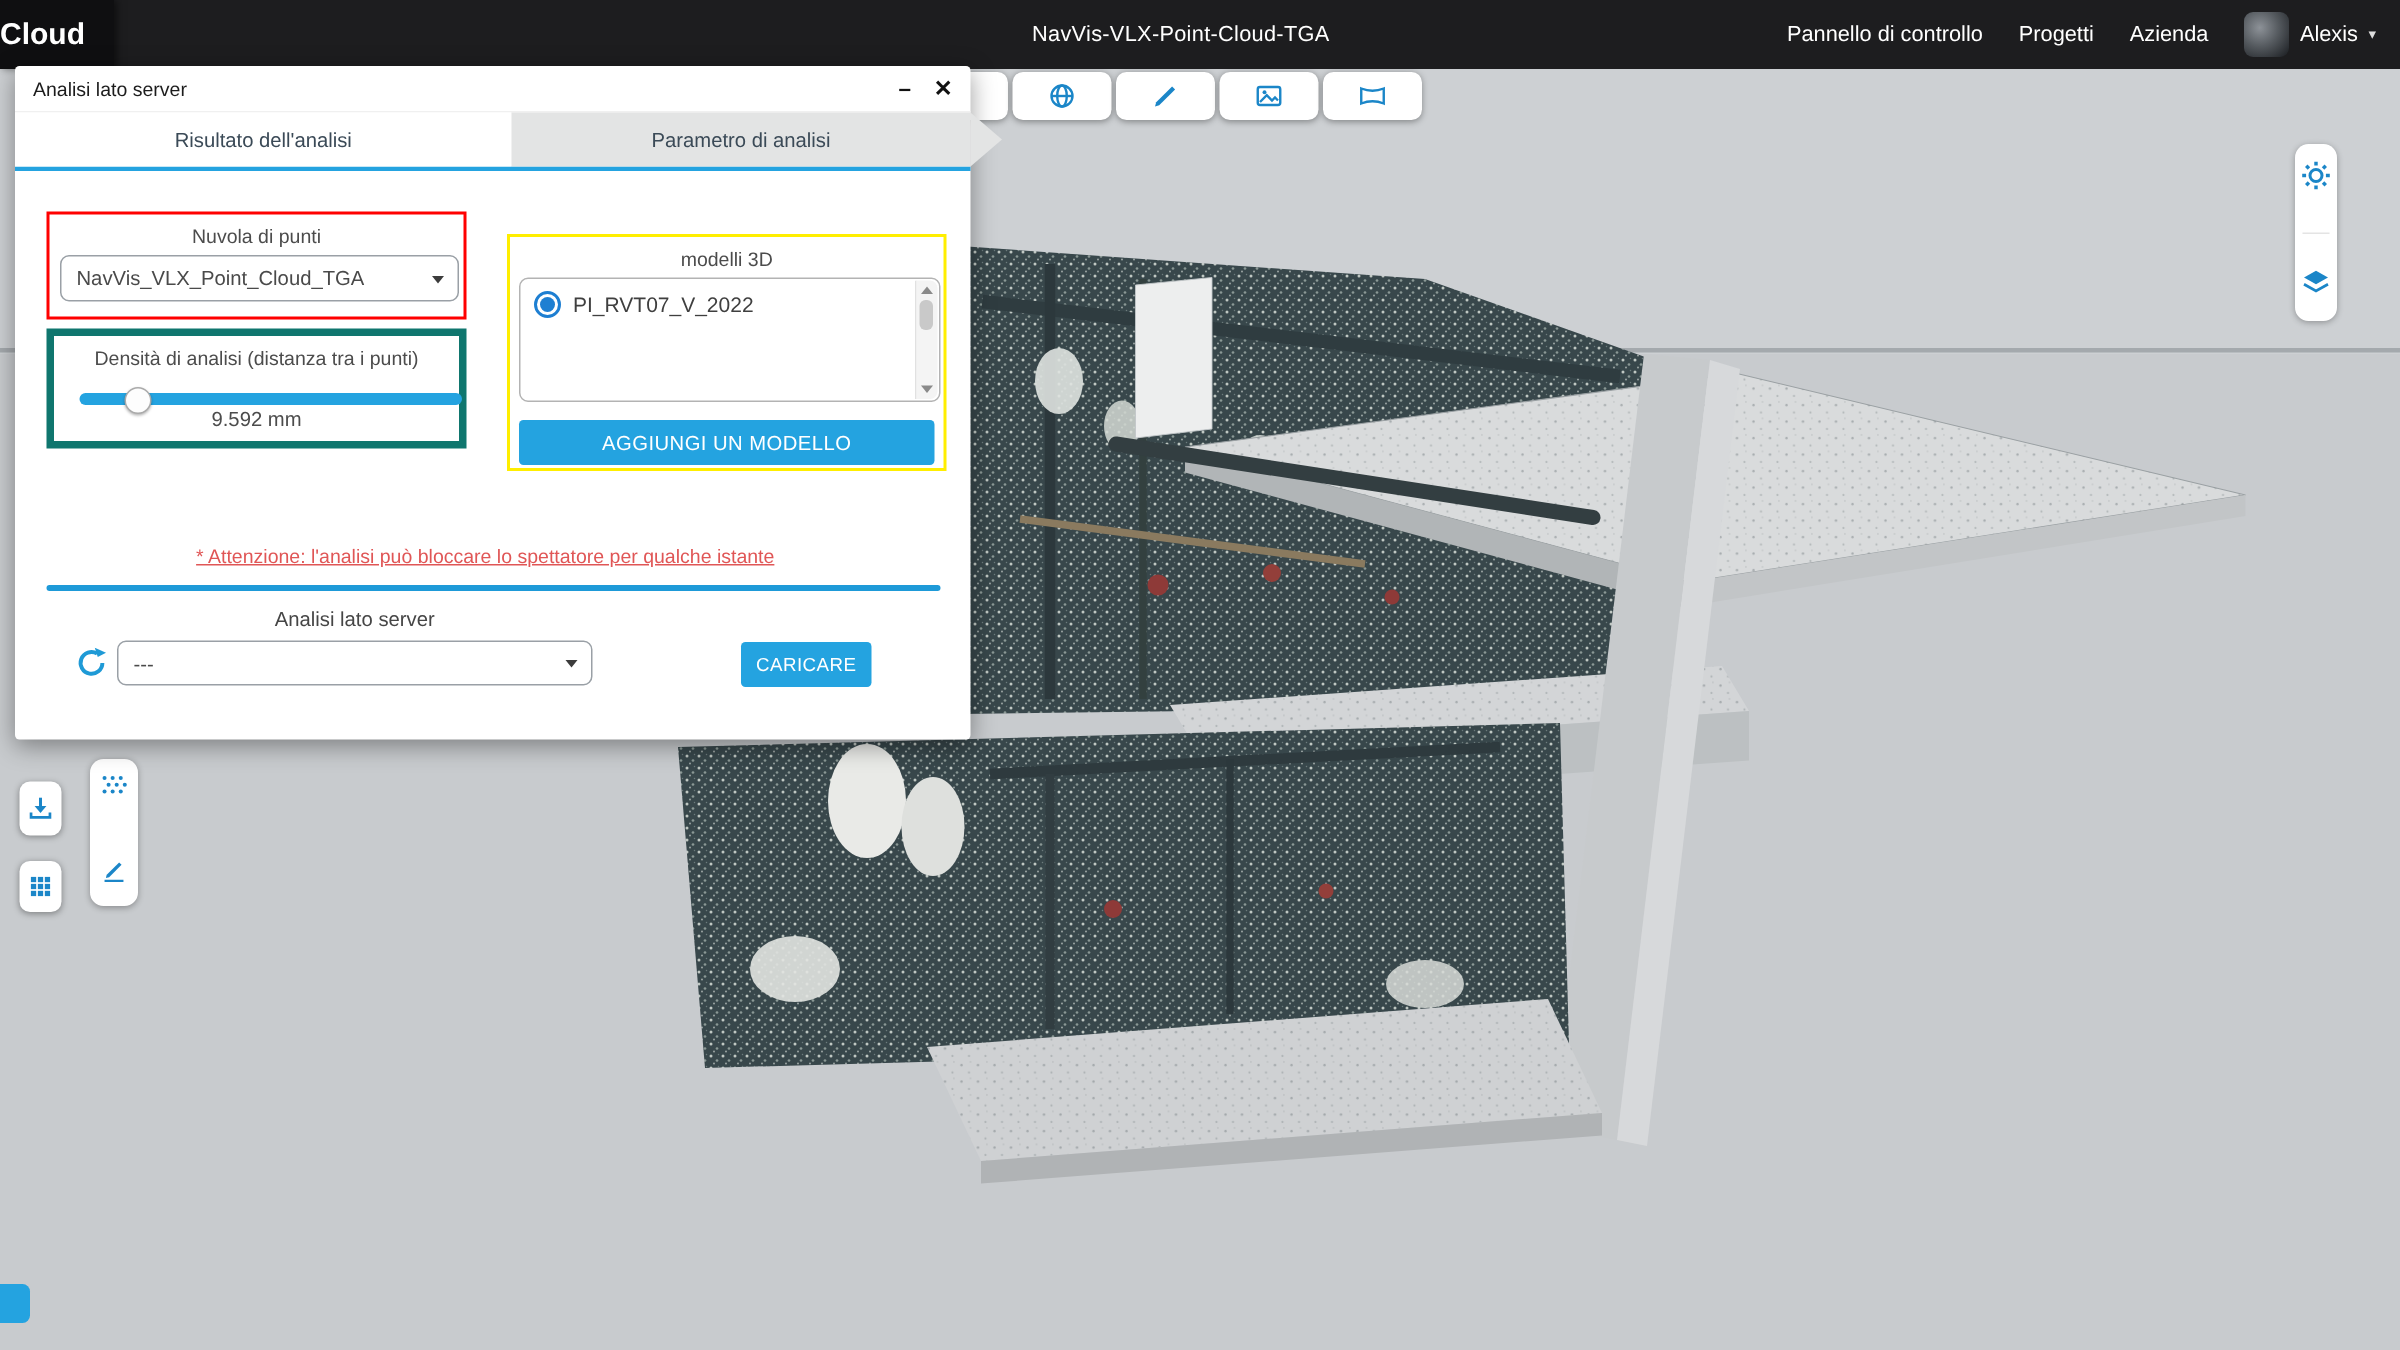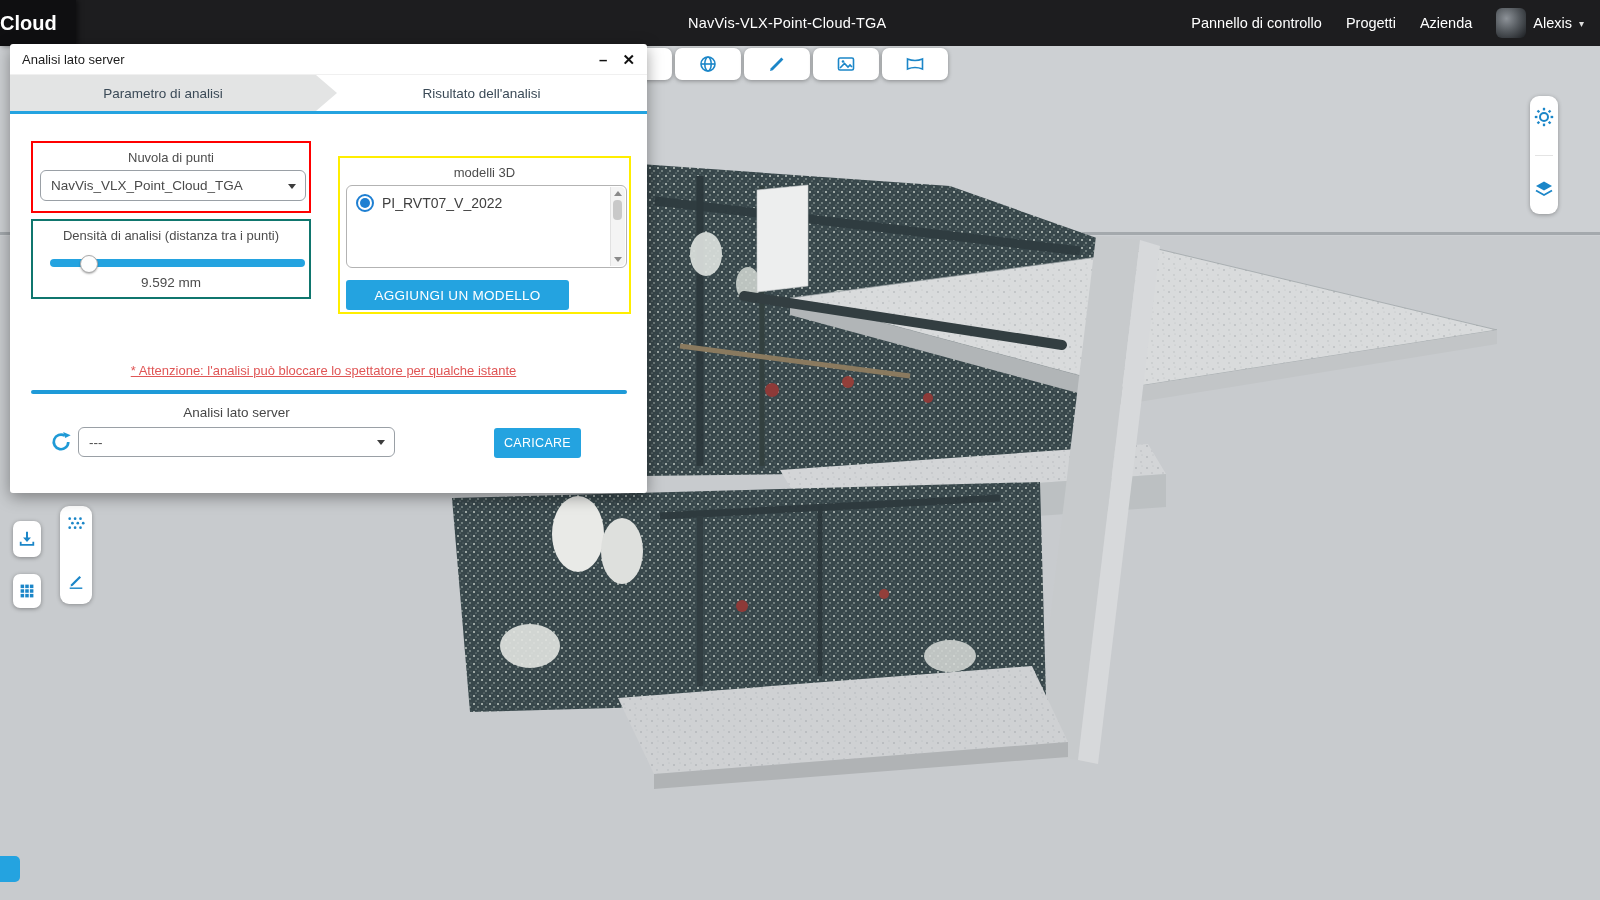--- a/index.html
+++ b/index.html
@@ -37,21 +37,21 @@
   .tabs{display:flex;height:36px;}
   .tab{display:flex;align-items:center;justify-content:center;color:#3b4a57;font-size:13.5px;cursor:pointer;}
   .tab-active{width:306px;background:#e3e4e4;position:relative;}
   .tab-active::after{content:"";position:absolute;right:-21px;top:0;border-top:18px solid transparent;border-bottom:18px solid transparent;border-left:21px solid #e3e4e4;z-index:2;}
   .tab-inactive{flex:1;background:#fff;}
   .tabs-underline{height:3px;background:#24a3e0;}
   .dlg-body{position:relative;height:379px;}
 
   .ann-box{position:absolute;box-sizing:border-box;}
   .box-red{left:21px;top:27px;width:280px;height:72px;border:2px solid #ff0000;}
-  .box-orange{left:21px;top:105px;width:280px;height:80px;border:2px solid #0f766e;}
+  .box-orange{left:21px;top:105px;width:280px;height:80px;border:5px solid #0f766e;}
   .box-yellow{left:328px;top:27px;width:293px;height:158px;border:2px solid #ffee00;margin-top:15px;}
   .box-green{left:451px;top:196px;width:171px;height:40px;border:3px solid #19b219;}
   .box-label{position:absolute;top:7px;left:0;right:0;text-align:center;color:#4c4c4c;font-size:13px;}
 
   .select{position:absolute;box-sizing:border-box;border:1px solid #9aa0a6;border-radius:6px;background:#fff;display:flex;align-items:center;padding:0 26px 0 10px;color:#4a4a4a;cursor:pointer;}
   .select::after{content:"";position:absolute;right:9px;top:50%;margin-top:-2px;border-left:4.5px solid transparent;border-right:4.5px solid transparent;border-top:5.5px solid #3c3c3c;}
   .pc-select{left:7px;top:27px;width:266px;height:31px;font-size:13.5px;}
 
   .slider{position:absolute;left:17px;top:38px;width:255px;height:8px;background:#24a3e0;border-radius:4px;cursor:pointer;}
   .slider-thumb{position:absolute;left:30px;top:-4px;width:16px;height:16px;border-radius:50%;background:#fdfdfd;border:1px solid #aaa;box-shadow:0 1px 2px rgba(0,0,0,.3);cursor:grab;}
@@ -61,21 +61,21 @@
   .lb-option{display:flex;align-items:center;gap:8px;padding:8px 9px;cursor:pointer;}
   .radio{width:14px;height:14px;border-radius:50%;border:2px solid #1e7fd2;position:relative;flex:none;}
   .radio::after{content:"";position:absolute;inset:2px;border-radius:50%;background:#1e7fd2;}
   .lb-opt-label{font-size:14px;color:#3f3f3f;}
   .lb-scroll{position:absolute;top:1px;right:1px;bottom:1px;width:14px;background:#f4f4f4;border-left:1px solid #e1e1e1;border-radius:0 5px 5px 0;cursor:pointer;}
   .lb-up{position:absolute;top:4px;left:3px;width:0;height:0;border-left:4px solid transparent;border-right:4px solid transparent;border-bottom:5px solid #8a8a8a;}
   .lb-down{position:absolute;bottom:4px;left:3px;width:0;height:0;border-left:4px solid transparent;border-right:4px solid transparent;border-top:5px solid #8a8a8a;}
   .lb-thumb{position:absolute;top:13px;left:2px;width:9px;height:20px;background:#c9c9c9;border-radius:4px;}
 
   .btn{display:flex;align-items:center;justify-content:center;background:#24a3e0;color:#fff;border-radius:3px;cursor:pointer;letter-spacing:.3px;}
-  .add-btn{position:absolute;left:6px;top:122px;width:223px;height:30px;font-size:13.5px;}
+  .add-btn{position:absolute;left:6px;top:122px;width:277px;height:30px;font-size:13.5px;}
   .start-btn{position:absolute;left:5px;top:5px;width:155px;height:28px;font-size:12.5px;font-weight:700;gap:7px;}
   .start-chev{font-size:13px;font-weight:700;}
   .load-btn{position:absolute;left:484px;top:314px;width:87px;height:30px;font-size:12.5px;}
 
   .warning{position:absolute;left:0;right:10px;top:249px;text-align:center;color:#e05656;font-size:13px;text-decoration:underline;}
   .divider{position:absolute;left:21px;top:276px;width:596px;height:4px;background:#1e9ad8;border-radius:2px;}
   .sa-label{position:absolute;left:68px;top:291px;width:317px;text-align:center;color:#464646;font-size:13.5px;}
   .refresh-btn{position:absolute;left:40px;top:317px;width:22px;height:22px;cursor:pointer;}
   .sa-select{left:68px;top:313px;width:317px;height:30px;font-size:13.5px;}
 </style>
@@ -291,22 +291,22 @@
   <div class="dialog">
     <div class="dlg-titlebar">
       <span>Analisi lato server</span>
       <div class="win-btns">
         <span class="win-btn">–</span>
         <span class="win-btn">✕</span>
       </div>
     </div>
 
     <div class="tabs">
+      <div class="tab tab-inactive">Risultato dell'analisi</div>
       <div class="tab tab-active">Parametro di analisi</div>
-      <div class="tab tab-inactive">Risultato dell'analisi</div>
     </div>
     <div class="tabs-underline"></div>
 
     <div class="dlg-body">
 
       <div class="ann-box box-red">
         <div class="box-label">Nuvola di punti</div>
         <div class="select pc-select">
           <span style="overflow:hidden;white-space:nowrap;">NavVis_VLX_Point_Cloud_TGA</span>
         </div>

